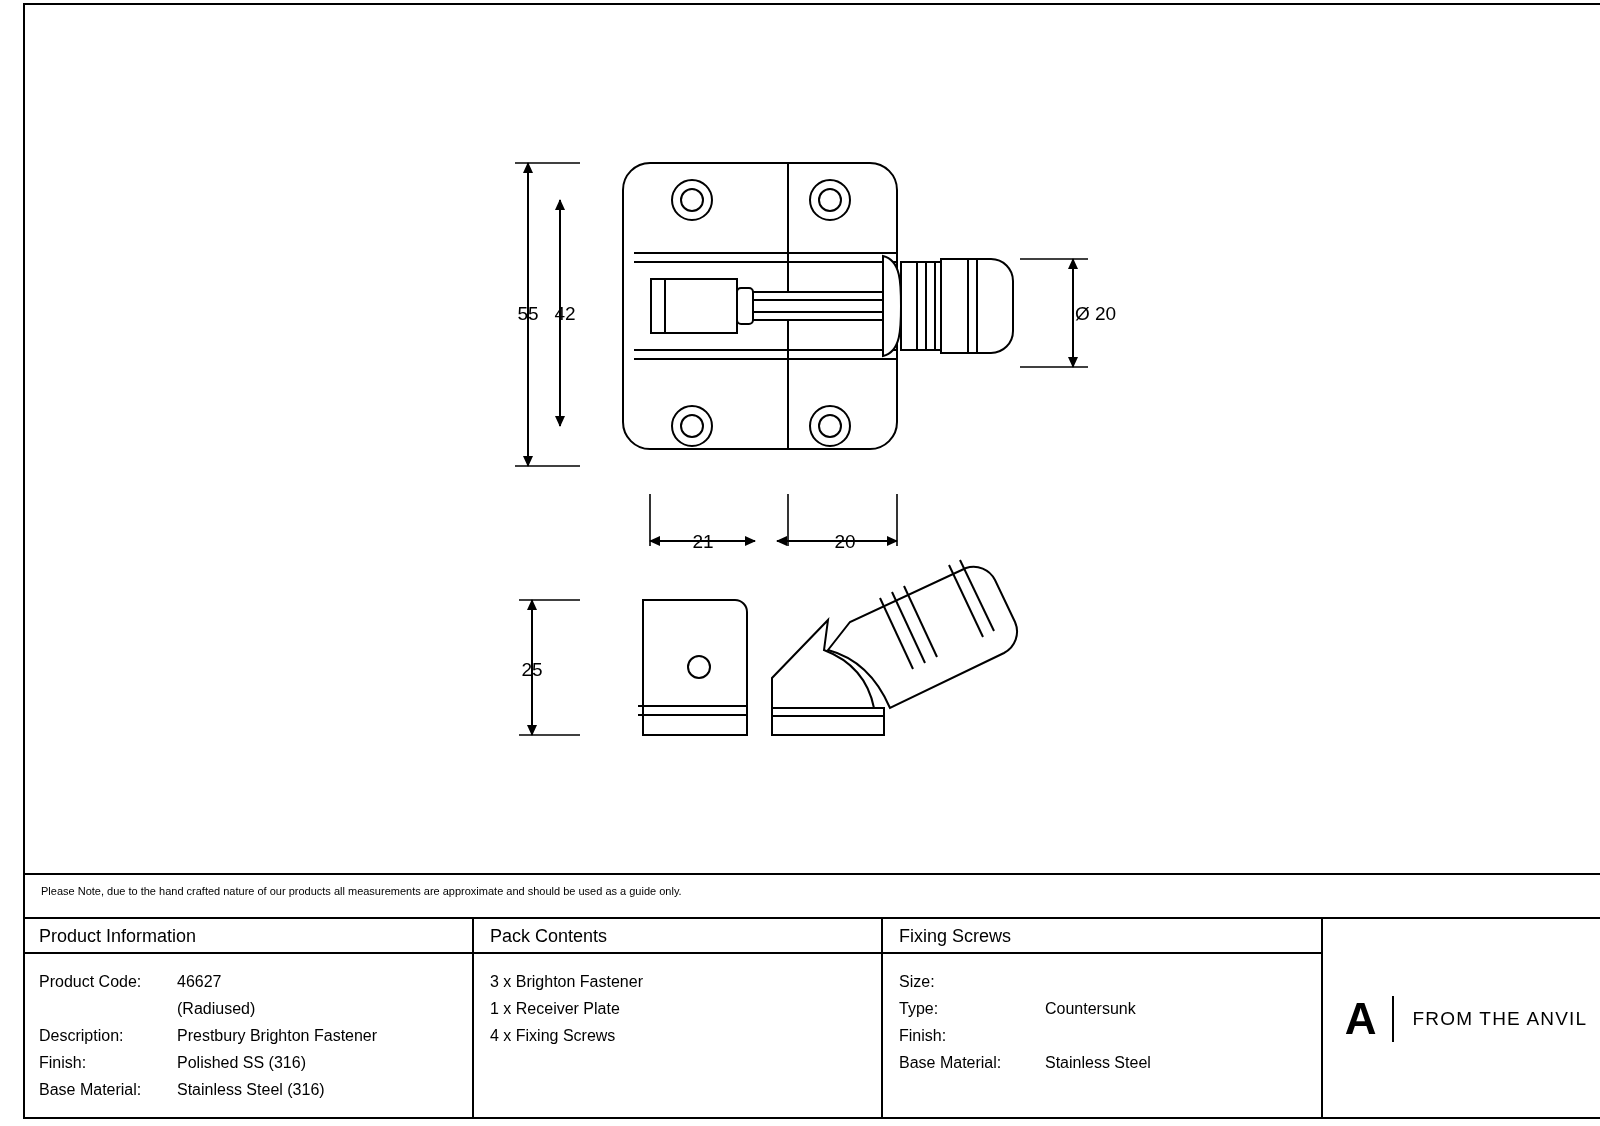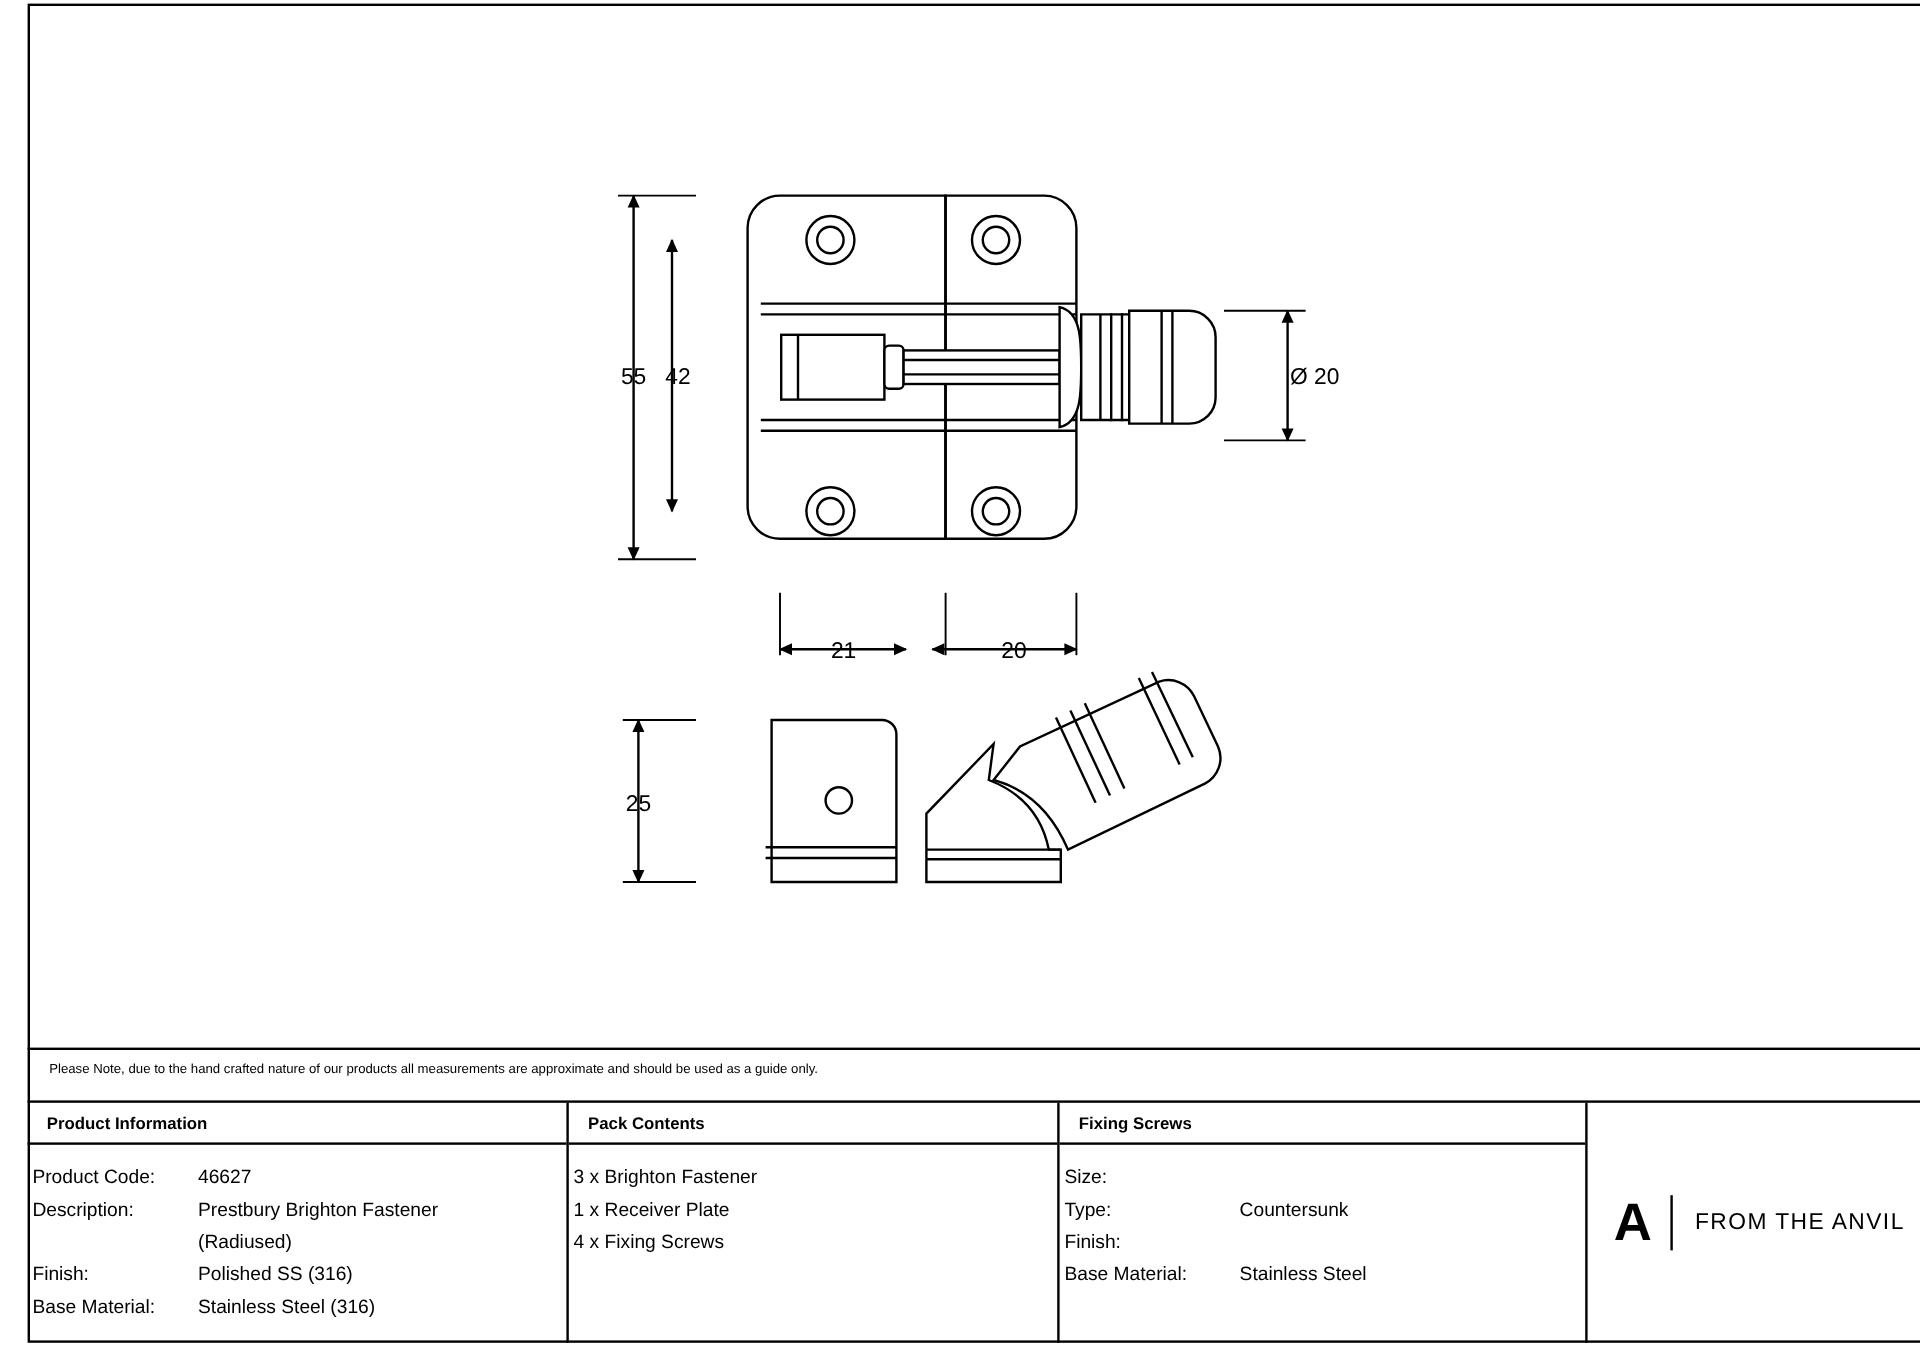--- a/index.html
+++ b/index.html
@@ -9,22 +9,22 @@
   .drawing{position:absolute;left:0;top:0;width:1588px;height:1116px;}
   
   .note-row{position:absolute;left:3px;top:873px;width:1588px;height:44px;border-top:2px solid #000;box-sizing:border-box;}
   .note-text{position:absolute;left:18px;top:10px;font-size:11px;}
   .tables{position:absolute;left:3px;top:917px;width:1588px;height:202px;border-top:2px solid #000;box-sizing:border-box;display:flex;}
   .col{position:relative;box-sizing:border-box;border-right:2px solid #000;height:200px;}
   .col.c1{width:451px;}
   .col.c2{width:409px;}
   .col.c3{width:440px;}
   .col.c4{width:286px;border-right:none;}
-  .col-head{height:35px;line-height:35px;padding-left:16px;font-size:14px;border-bottom:2px solid #000;box-sizing:border-box;font-weight:bold;}
-  .col-body{padding:14px 0 0 4px;font-size:16px;}
+  .col-head{height:35px;line-height:35px;padding-left:16px;font-size:18px;border-bottom:2px solid #000;box-sizing:border-box;}
+  .col-body{padding:14px 0 0 16px;font-size:16px;}
   .kv{display:flex;line-height:27px;}
   .kv .k{width:138px;flex:0 0 138px;}
   .kv .v{flex:1 1 auto;}
   .kv.ind .k{visibility:hidden;}
   .plain{line-height:27px;}
   .kv2 .k{width:146px;flex:0 0 146px;}
   .logo{position:absolute;left:0;top:0;width:286px;height:200px;display:flex;align-items:center;justify-content:center;}
   .logo-inner{display:flex;align-items:center;gap:18px;}
   .logo-mark{font-size:44px;font-weight:bold;letter-spacing:-2px;}
   .logo-div{width:2px;height:46px;background:#000;}
@@ -142,27 +142,27 @@
 
   <div class="tables">
 
     <div class="col c1">
       <div class="col-head">Product Information</div>
       <div class="col-body">
         <div class="kv">
           <span class="k">Product Code:</span>
           <span class="v">46627</span>
         </div>
-        <div class="kv">
-          <span class="k">Description:</span>
-          <span class="v">Prestbury Brighton Fastener</span>
-        </div>
         <div class="kv ind">
           <span class="k">Description:</span>
           <span class="v">(Radiused)</span>
+        </div>
+        <div class="kv">
+          <span class="k">Description:</span>
+          <span class="v">Prestbury Brighton Fastener</span>
         </div>
         <div class="kv">
           <span class="k">Finish:</span>
           <span class="v">Polished SS (316)</span>
         </div>
         <div class="kv">
           <span class="k">Base Material:</span>
           <span class="v">Stainless Steel (316)</span>
         </div>
       </div>

